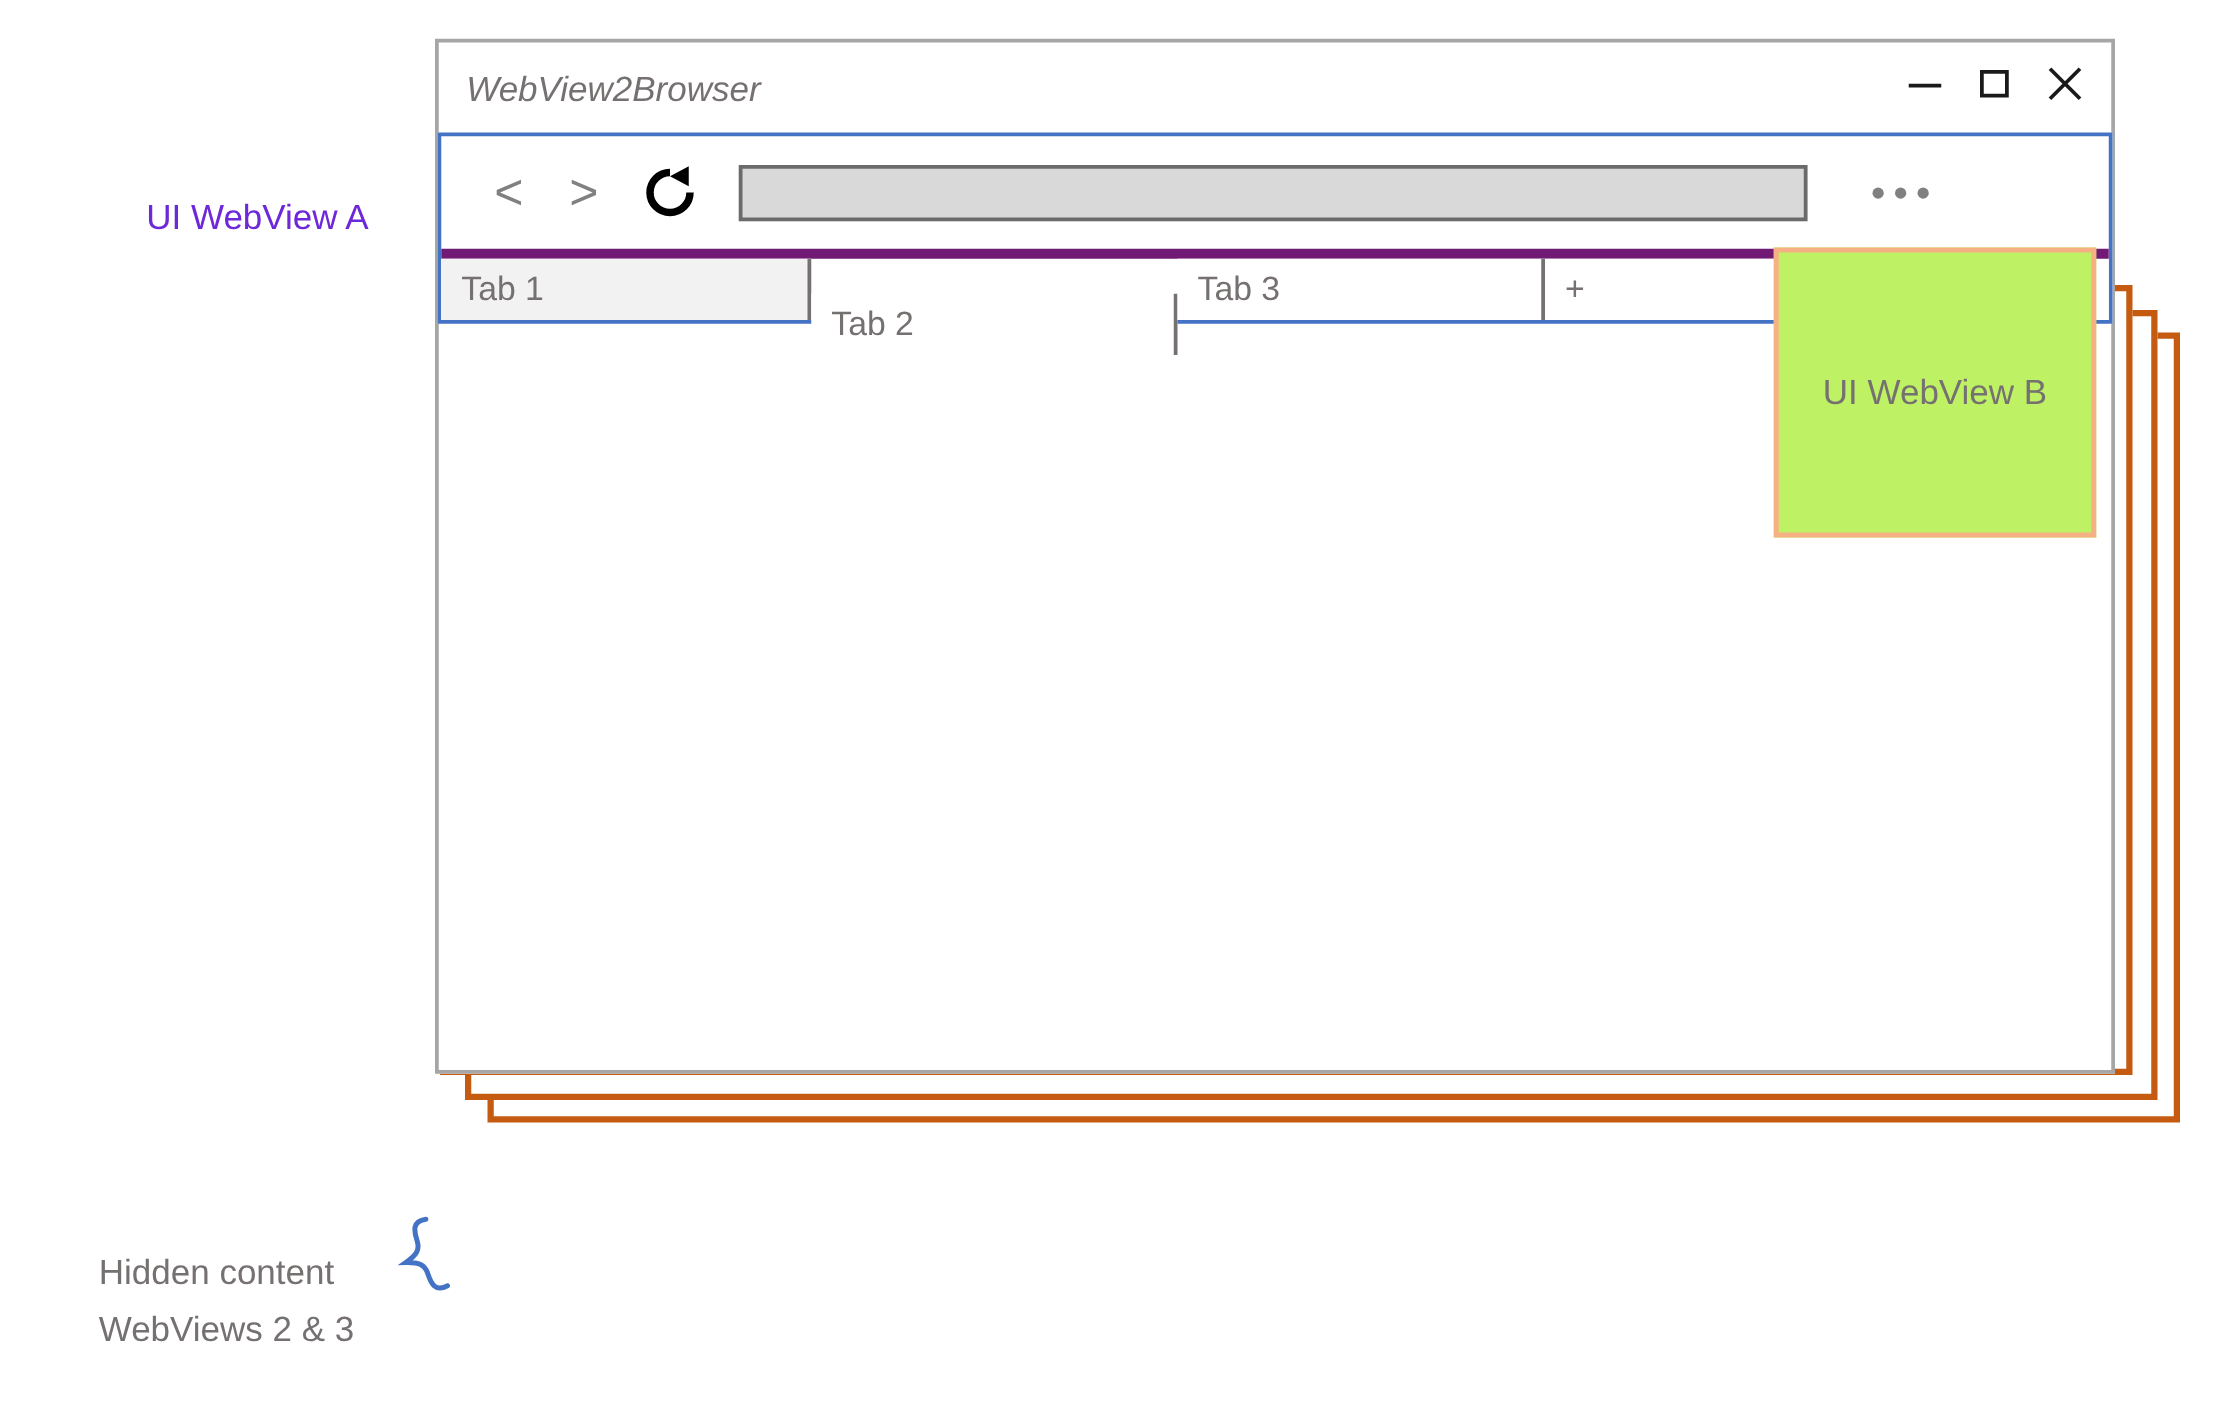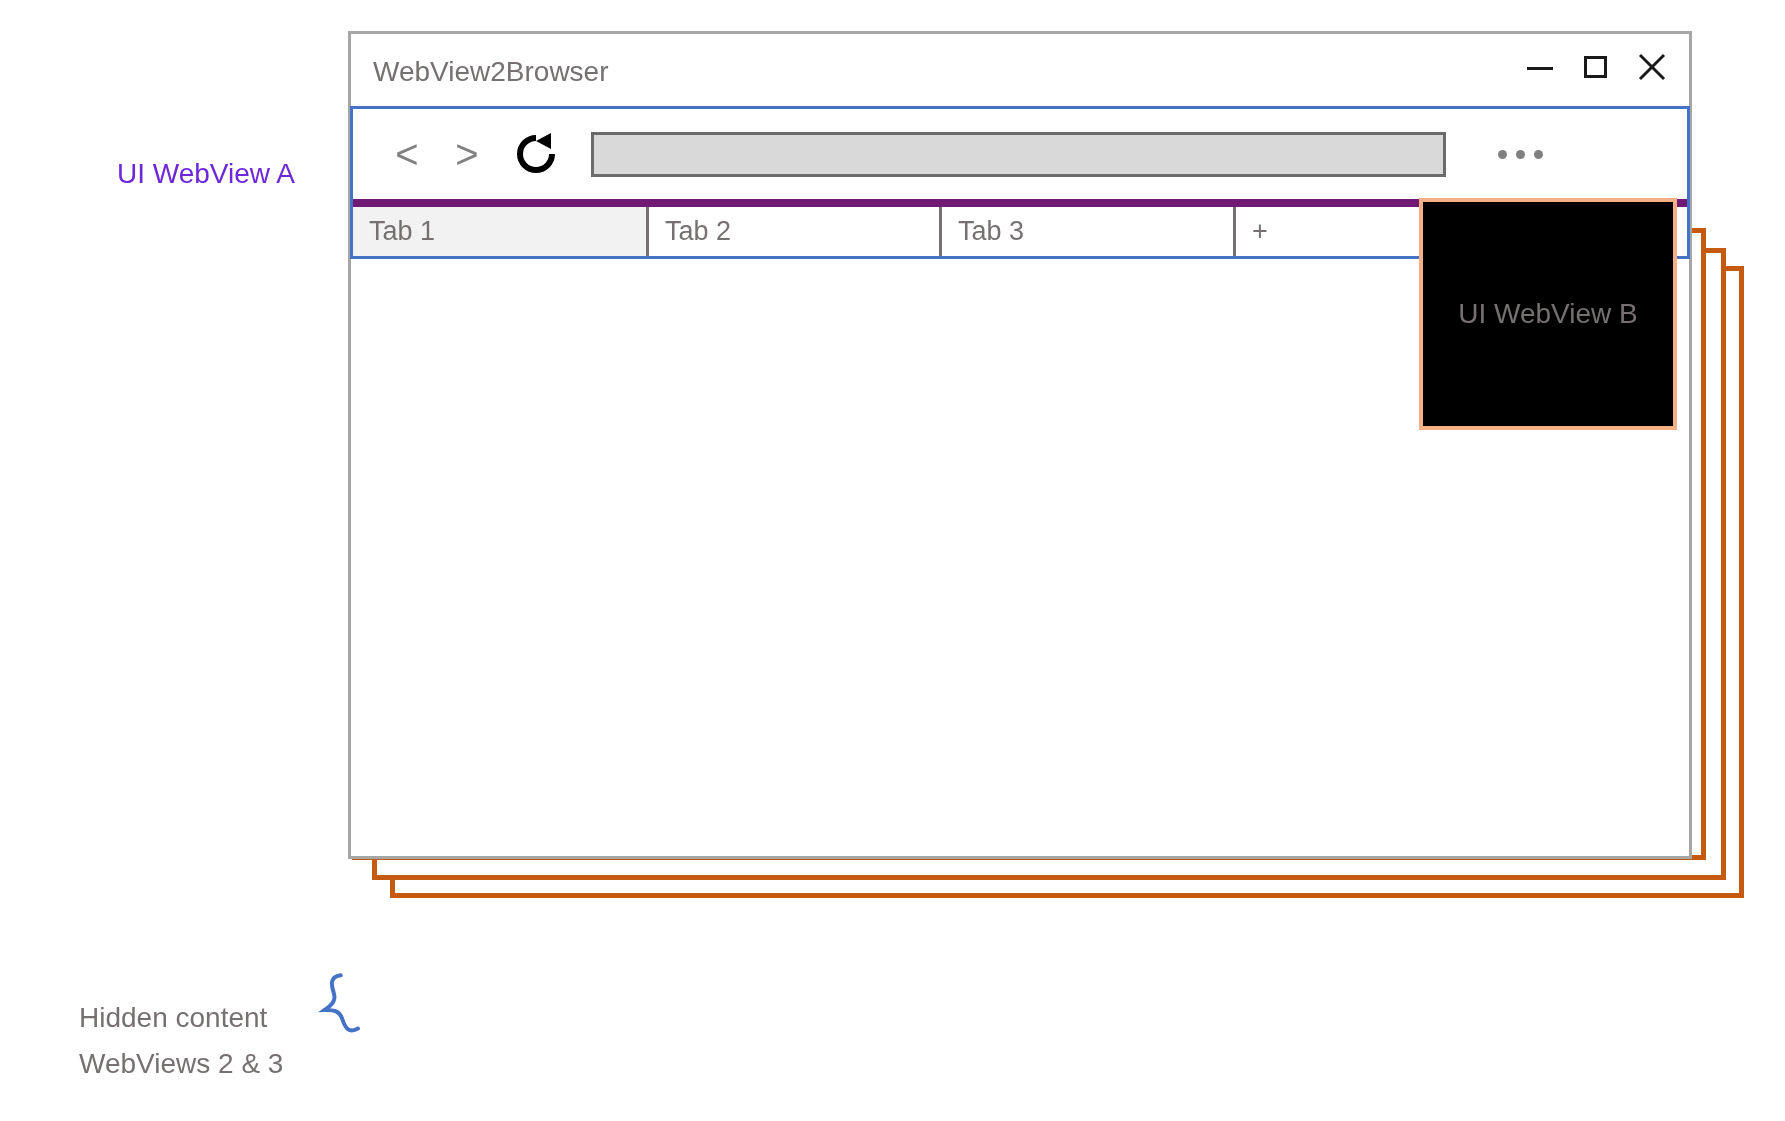--- a/index.html
+++ b/index.html
@@ -28,20 +28,21 @@
     z-index: 5;
   }
 
   
   #title-bar {
     position: absolute;
     left: 0; top: 0;
     width: 100%;
     height: 80px;
     box-sizing: border-box;
+    font-style: italic;
   }
   #window-title {
     position: absolute;
     left: 22px;
     top: 22px;
     font-size: 28px;
     color: #767171;
     white-space: nowrap;
   }
   #window-controls {
@@ -153,21 +154,21 @@
     display: flex;
     align-items: center;
     font-size: 27px;
     color: #767171;
     padding-left: 16px;
     background: #ffffff;
     white-space: nowrap;
   }
   .tab.active { background: #f2f2f2; }
   .tab-w1 { width: 296px; }
-  .tab-w2 { width: 293px; }
+  .tab-w2 { width: 293px; margin-top: 28px; }
   .tab-w3 { width: 294px; }
   .tab-w4 { width: 190px; border-right: none; }
 
   
   .content-rect {
     position: absolute;
     border: 5px solid #c55a11;
     box-sizing: border-box;
     background: #ffffff;
   }
@@ -202,21 +203,21 @@
     color: #767171;
   }
 
   
   #ui-webview-b {
     position: absolute;
     left: 1419px;
     top: 198px;
     width: 258px;
     height: 232px;
-    background: #000000;
+    background: #bef264;
     border: 4px solid #f5b183;
     box-sizing: border-box;
     z-index: 8;
     display: flex;
     align-items: center;
     justify-content: center;
   }
   #ui-webview-b-label {
     font-size: 28px;
     color: #767171;

